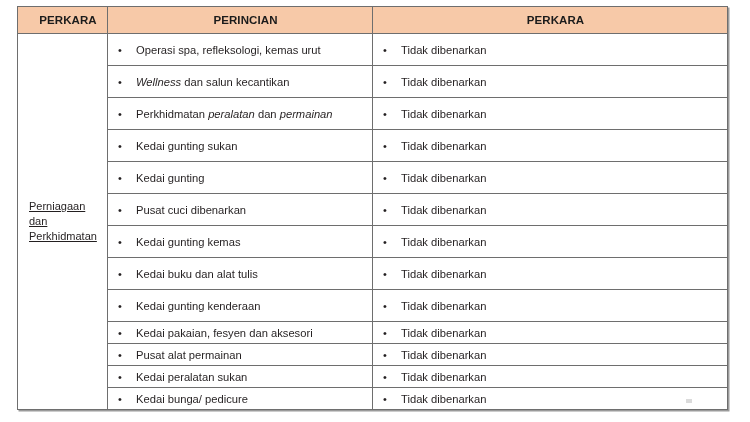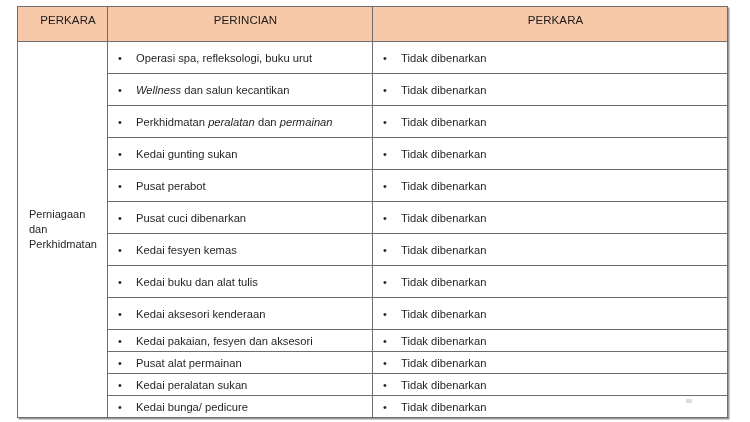--- a/index.html
+++ b/index.html
@@ -47,39 +47,40 @@
 
   
   .hdr-row th {
     background: #f7c9a8;
     border-color: #7c6a5e;
     height: 26px;
   }
   .hdr-label {
     display: block;
     font-size: 11.5px;
-    font-weight: normal;
+    font-weight: bold;
     letter-spacing: 0.1px;
     color: #1b1b1b;
-    padding: 0 0 8px 11px;
+    padding: 0 0 0 11px;
     line-height: 26px;
     white-space: nowrap;
   }
 
   
   .perkara-cell {
     text-align: left;
     vertical-align: middle;
   }
   .perkara-label {
     display: block;
     font-size: 11px;
     line-height: 15px;
     color: #231f20;
     padding: 0 6px 0 11px;
+    text-decoration: underline;
   }
 
   
   .bullet-cell {
     padding: 0;
   }
   .bullet-line {
     display: flex;
     align-items: center;
     font-size: 11.2px;
@@ -149,21 +150,21 @@
 
     <tbody id="table-body">
 
     <tr class="tall">
           <td class="perkara-cell" rowspan="13">
             <span class="perkara-label">Perniagaan dan<br>Perkhidmatan</span>
           </td>
           <td class="bullet-cell">
             <div class="bullet-line">
               <span class="bullet-dot">•</span>
-              <span class="bullet-text"><span>Operasi spa, refleksologi, buku urut</span></span>
+              <span class="bullet-text"><span>Operasi spa, refleksologi, kemas urut</span></span>
             </div>
           </td>
           <td class="bullet-cell">
             <div class="bullet-line">
               <span class="bullet-dot">•</span>
               <span class="bullet-text">Tidak dibenarkan</span>
             </div>
           </td>
         </tr>
         <tr class="tall">
@@ -205,21 +206,21 @@
             <div class="bullet-line">
               <span class="bullet-dot">•</span>
               <span class="bullet-text">Tidak dibenarkan</span>
             </div>
           </td>
         </tr>
         <tr class="tall">
           <td class="bullet-cell">
             <div class="bullet-line">
               <span class="bullet-dot">•</span>
-              <span class="bullet-text"><span>Pusat perabot</span></span>
+              <span class="bullet-text"><span>Kedai gunting</span></span>
             </div>
           </td>
           <td class="bullet-cell">
             <div class="bullet-line">
               <span class="bullet-dot">•</span>
               <span class="bullet-text">Tidak dibenarkan</span>
             </div>
           </td>
         </tr>
         <tr class="tall">
@@ -233,21 +234,21 @@
             <div class="bullet-line">
               <span class="bullet-dot">•</span>
               <span class="bullet-text">Tidak dibenarkan</span>
             </div>
           </td>
         </tr>
         <tr class="tall">
           <td class="bullet-cell">
             <div class="bullet-line">
               <span class="bullet-dot">•</span>
-              <span class="bullet-text"><span>Kedai fesyen kemas</span></span>
+              <span class="bullet-text"><span>Kedai gunting kemas</span></span>
             </div>
           </td>
           <td class="bullet-cell">
             <div class="bullet-line">
               <span class="bullet-dot">•</span>
               <span class="bullet-text">Tidak dibenarkan</span>
             </div>
           </td>
         </tr>
         <tr class="tall">
@@ -261,21 +262,21 @@
             <div class="bullet-line">
               <span class="bullet-dot">•</span>
               <span class="bullet-text">Tidak dibenarkan</span>
             </div>
           </td>
         </tr>
         <tr class="tall">
           <td class="bullet-cell">
             <div class="bullet-line">
               <span class="bullet-dot">•</span>
-              <span class="bullet-text"><span>Kedai aksesori kenderaan</span></span>
+              <span class="bullet-text"><span>Kedai gunting kenderaan</span></span>
             </div>
           </td>
           <td class="bullet-cell">
             <div class="bullet-line">
               <span class="bullet-dot">•</span>
               <span class="bullet-text">Tidak dibenarkan</span>
             </div>
           </td>
         </tr>
         <tr class="short">

